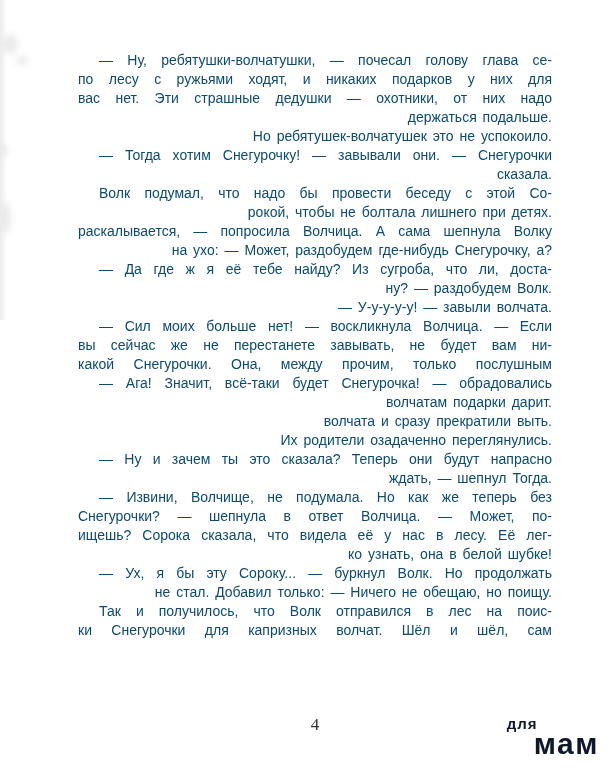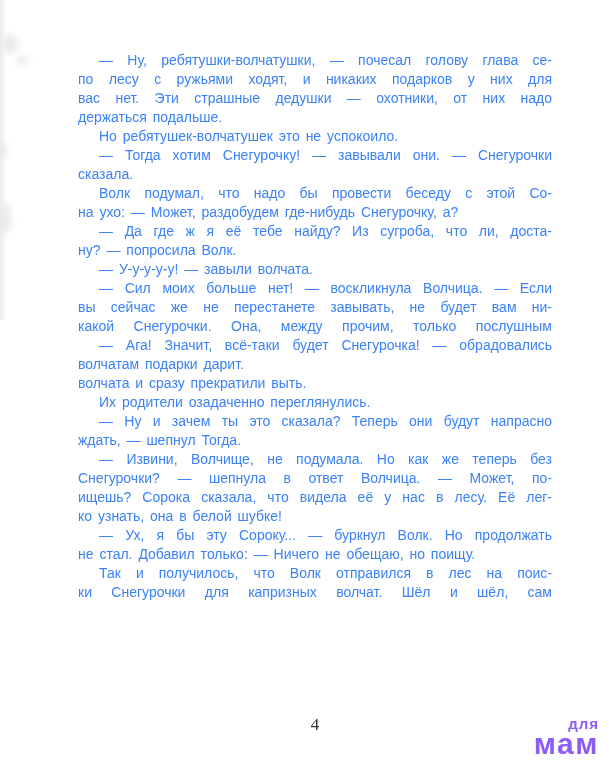--- a/index.html
+++ b/index.html
@@ -34,25 +34,25 @@
   .blob3 { left: -2px; top: 144px; width: 10px; height: 12px; }
   .blob4 { left: 0px;  top: 202px; width: 11px; height: 32px; }
 
   .text-block {
     position: absolute;
     left: 78px;
     top: 51px;
     width: 474px;
     font-size: 14px;
     line-height: 19px;
-    color: #3b82f6;
+    color: #0c4a6e;
   }
   .line {
     height: 19px;
-    text-align: left;
+    text-align: right;
     word-spacing: 2px;
   }
   .line.just {
     text-align: justify;
     text-align-last: justify;
     word-spacing: normal;
   }
   .line.indent {
     text-indent: 21px;
   }
@@ -65,23 +65,23 @@
     text-align: center;
     font-family: "Liberation Serif", "DejaVu Serif", serif;
     font-size: 17px;
     color: #333333;
   }
 
   .watermark {
     position: absolute;
     right: 10px;
     top: 717px;
-    text-align: right;
+    text-align: left;
     font-weight: bold;
-    color: #8b5cf6;
+    color: #0f172a;
     user-select: none;
   }
   .wm1 {
     display: block;
     font-size: 15px;
     line-height: 14px;
     letter-spacing: 1px;
   }
   .wm2 {
     display: block;
@@ -103,23 +103,25 @@
 
   <div class="text-block" id="text-block">
       <div class="line indent just">— Ну, ребятушки-волчатушки, — почесал голову глава се-</div>
       <div class="line just">по лесу с ружьями ходят, и никаких подарков у них для</div>
       <div class="line just">вас нет. Эти страшные дедушки — охотники, от них надо</div>
       <div class="line">держаться подальше.</div>
       <div class="line indent">Но ребятушек-волчатушек это не успокоило.</div>
       <div class="line indent just">— Тогда хотим Снегурочку! — завывали они. — Снегурочки</div>
       <div class="line">сказала.</div>
       <div class="line indent just">Волк подумал, что надо бы провести беседу с этой Со-</div>
+      <div class="line">рокой, чтобы не болтала лишнего при детях.</div>
+      <div class="line just">раскалывается, — попросила Волчица. А сама шепнула Волку</div>
       <div class="line">на ухо: — Может, раздобудем где-нибудь Снегурочку, а?</div>
       <div class="line indent just">— Да где ж я её тебе найду? Из сугроба, что ли, доста-</div>
-      <div class="line">ну? — попросила Волк.</div>
+      <div class="line">ну? — раздобудем Волк.</div>
       <div class="line indent">— У-у-у-у-у! — завыли волчата.</div>
       <div class="line indent just">— Сил моих больше нет! — воскликнула Волчица. — Если</div>
       <div class="line just">вы сейчас же не перестанете завывать, не будет вам ни-</div>
       <div class="line just">какой Снегурочки. Она, между прочим, только послушным</div>
       <div class="line indent just">— Ага! Значит, всё-таки будет Снегурочка! — обрадовались</div>
       <div class="line">волчатам подарки дарит.</div>
       <div class="line">волчата и сразу прекратили выть.</div>
       <div class="line indent">Их родители озадаченно переглянулись.</div>
       <div class="line indent just">— Ну и зачем ты это сказала? Теперь они будут напрасно</div>
       <div class="line">ждать, — шепнул Тогда.</div>

